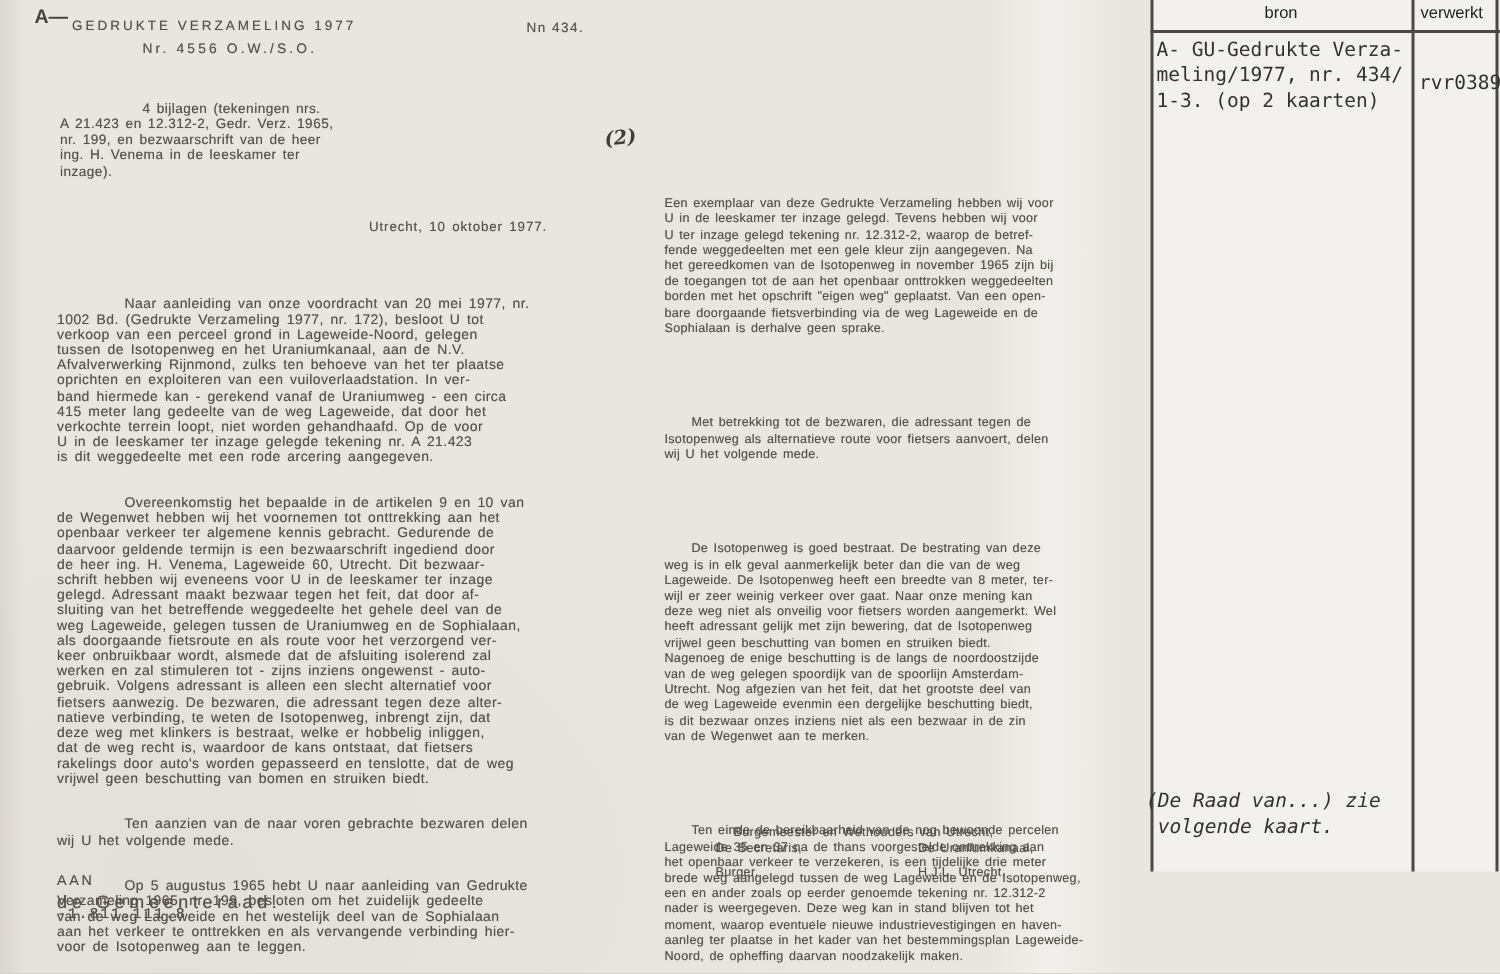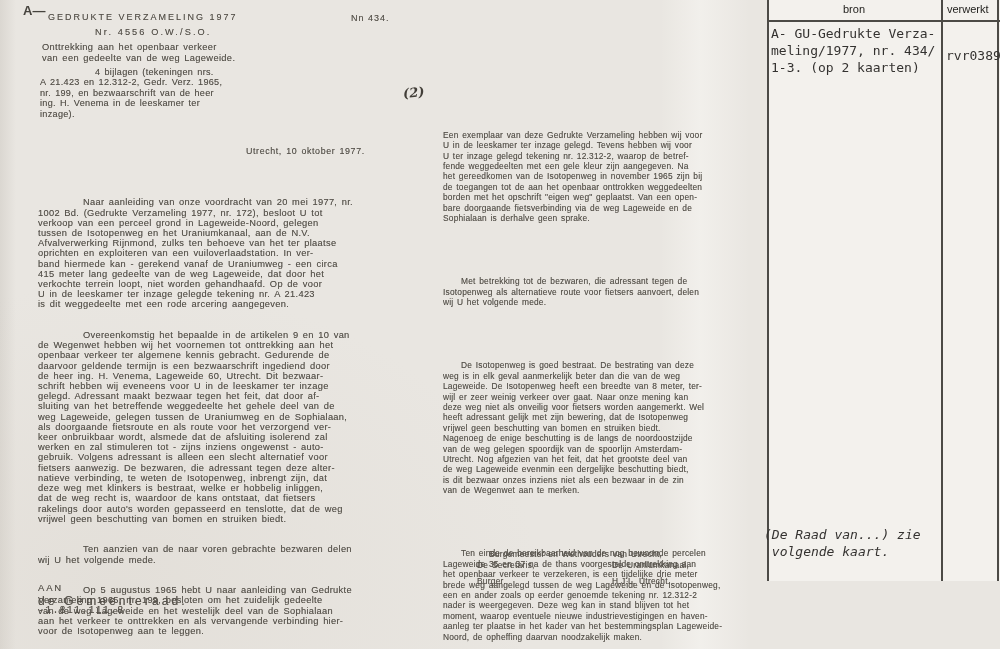--- a/index.html
+++ b/index.html
@@ -47,22 +47,20 @@
 <body>
 
 <div class="page">
 
   <div class="abs hand-a" style="left:23px;top:3px;">A—</div>
   <div class="abs hand-2" style="left:403px;top:85px;">(2)</div>
 
   <div class="abs ink doc-title" style="left:48px;top:12px;">GEDRUKTE VERZAMELING 1977</div>
   <div class="abs ink doc-number" style="left:95px;top:27px;">Nr. 4556 O.W./S.O.</div>
   <div class="abs ink card-number" style="left:351px;top:13px;">Nn 434.</div>
-  <div class="abs ink subject" style="left:42px;top:42px;">Onttrekking aan het openbaar verkeer
-van een gedeelte van de weg Lageweide.</div>
   <div class="abs ink enclosure" style="left:40px;top:67px;">4 bijlagen (tekeningen nrs.
 A 21.423 en 12.312-2, Gedr. Verz. 1965,
 nr. 199, en bezwaarschrift van de heer
 ing. H. Venema in de leeskamer ter
 inzage).</div>
   <div class="abs ink dateline" style="left:246px;top:146px;">Utrecht, 10 oktober 1977.</div>
 
   <div class="abs ink body-left" style="left:38px;top:177px;">
     <p>Naar aanleiding van onze voordracht van 20 mei 1977, nr.
 1002 Bd. (Gedrukte Verzameling 1977, nr. 172), besloot U tot

